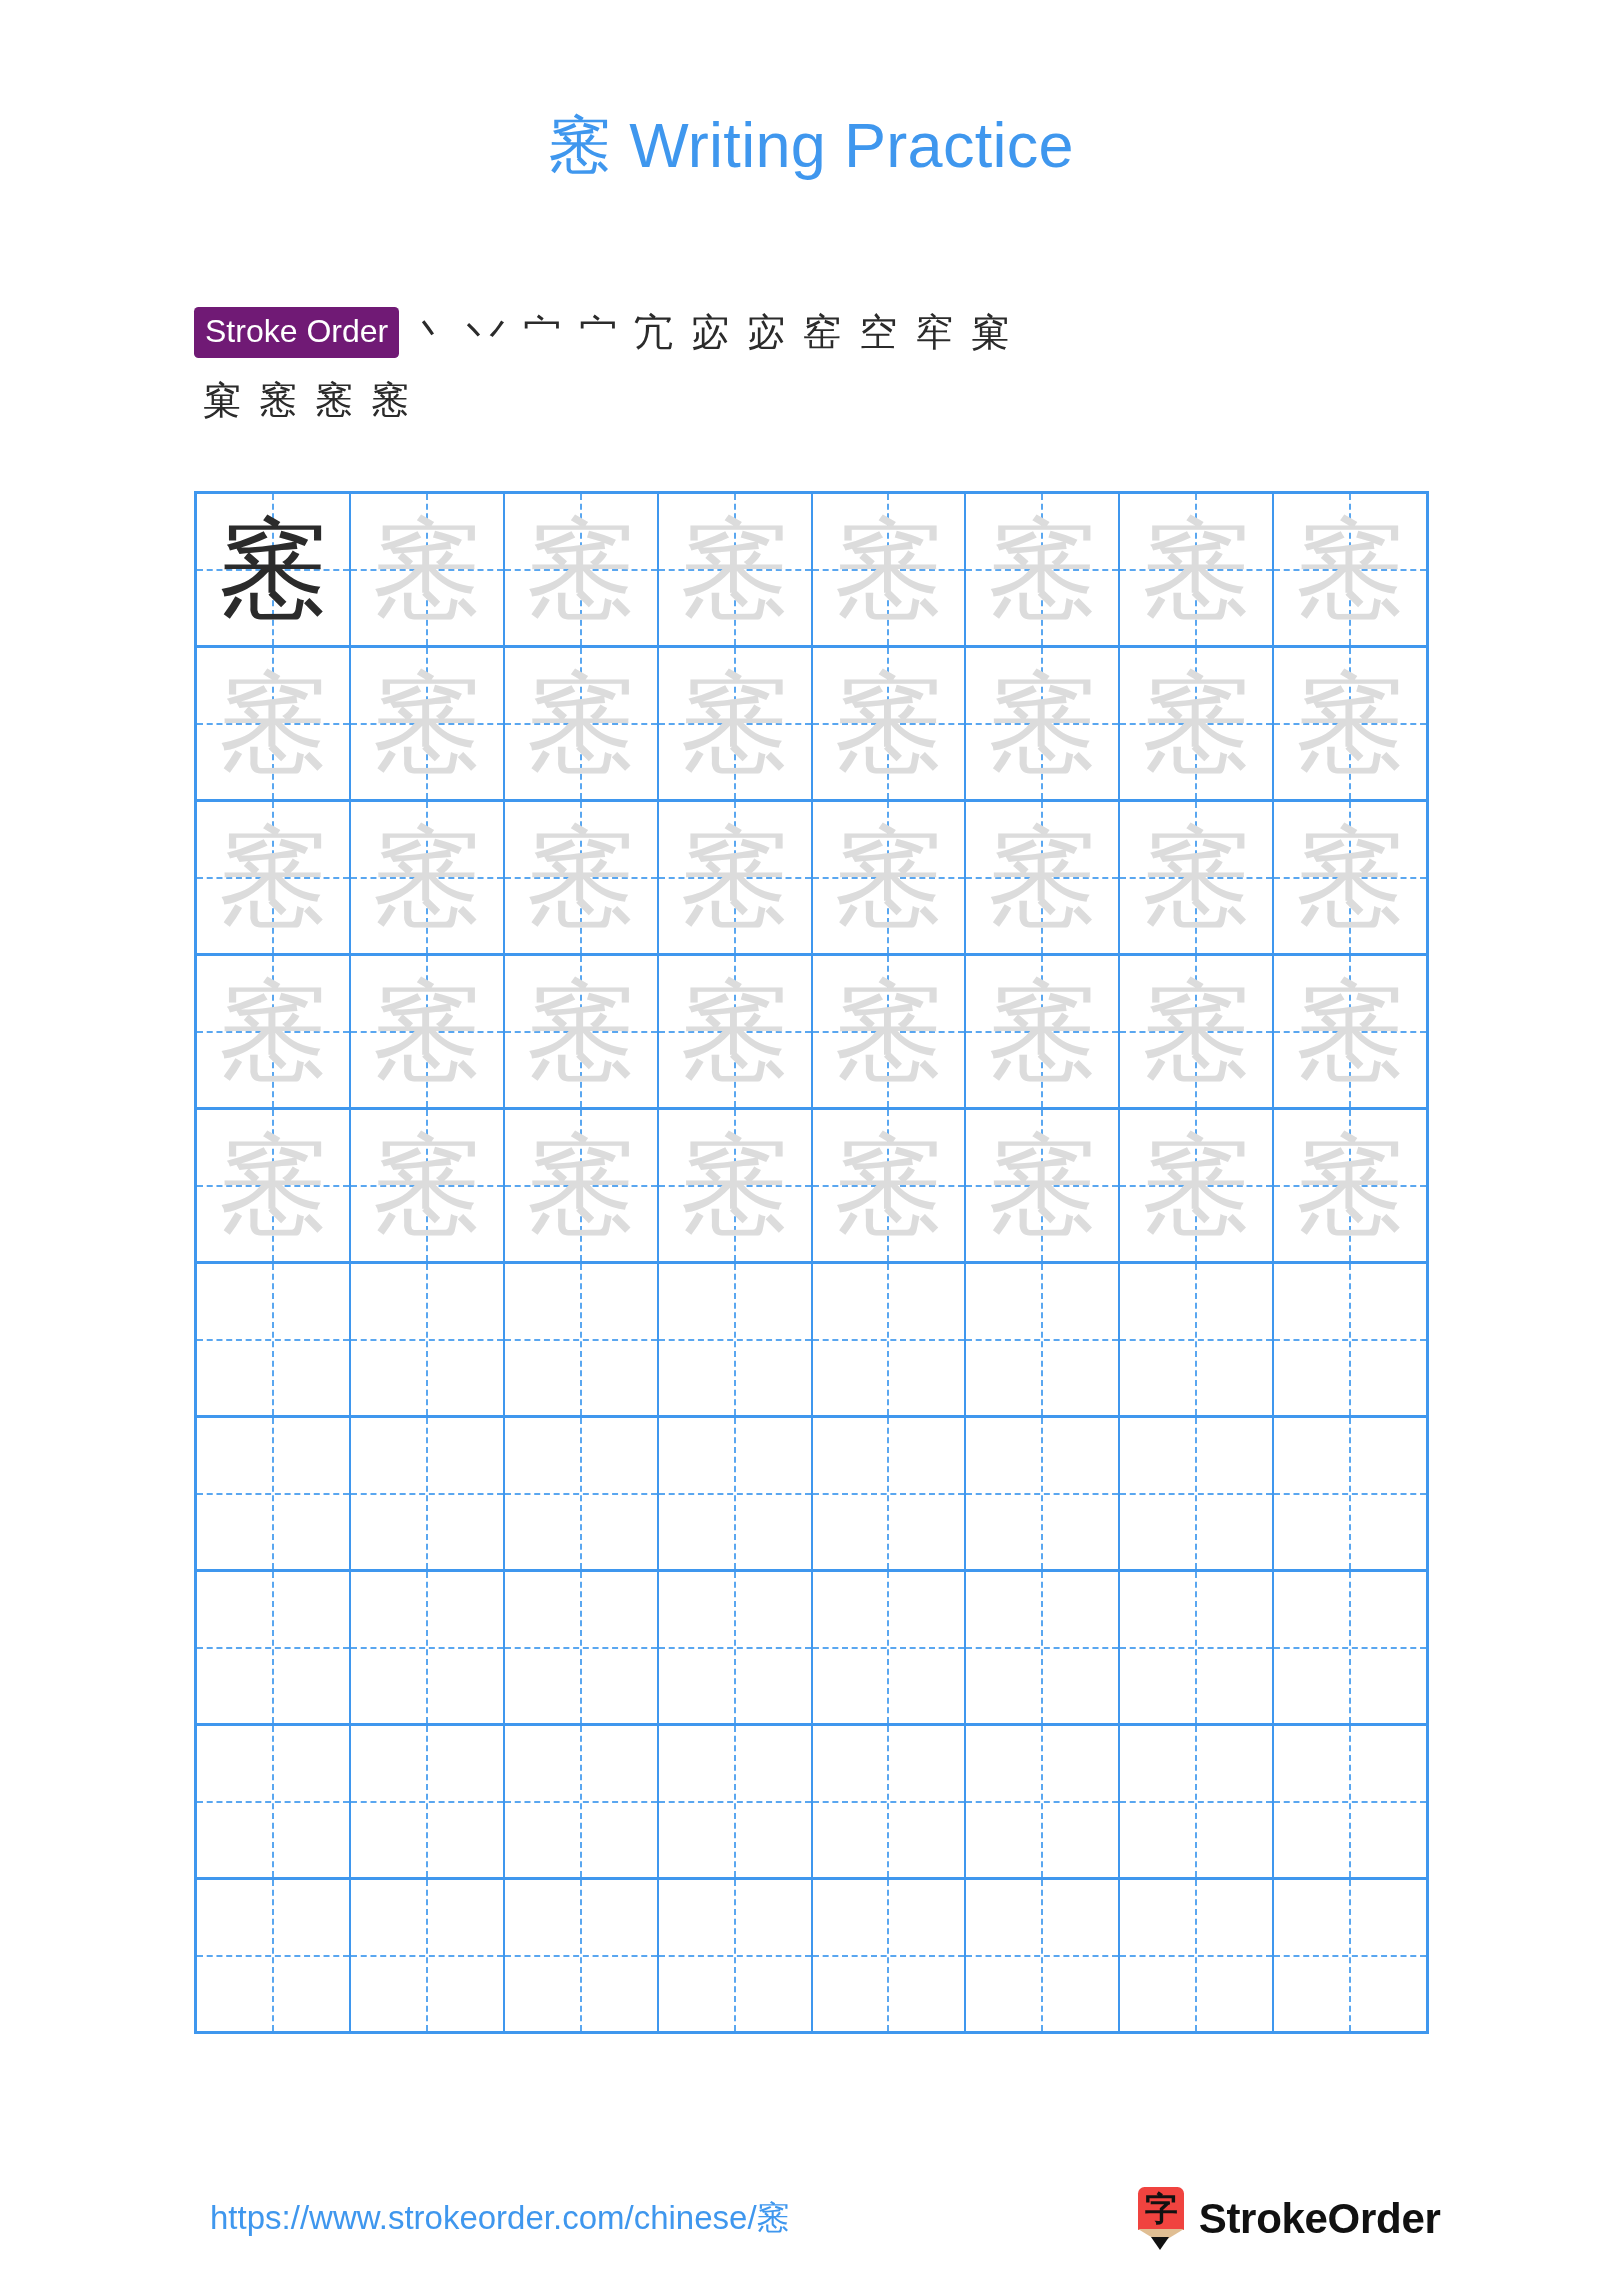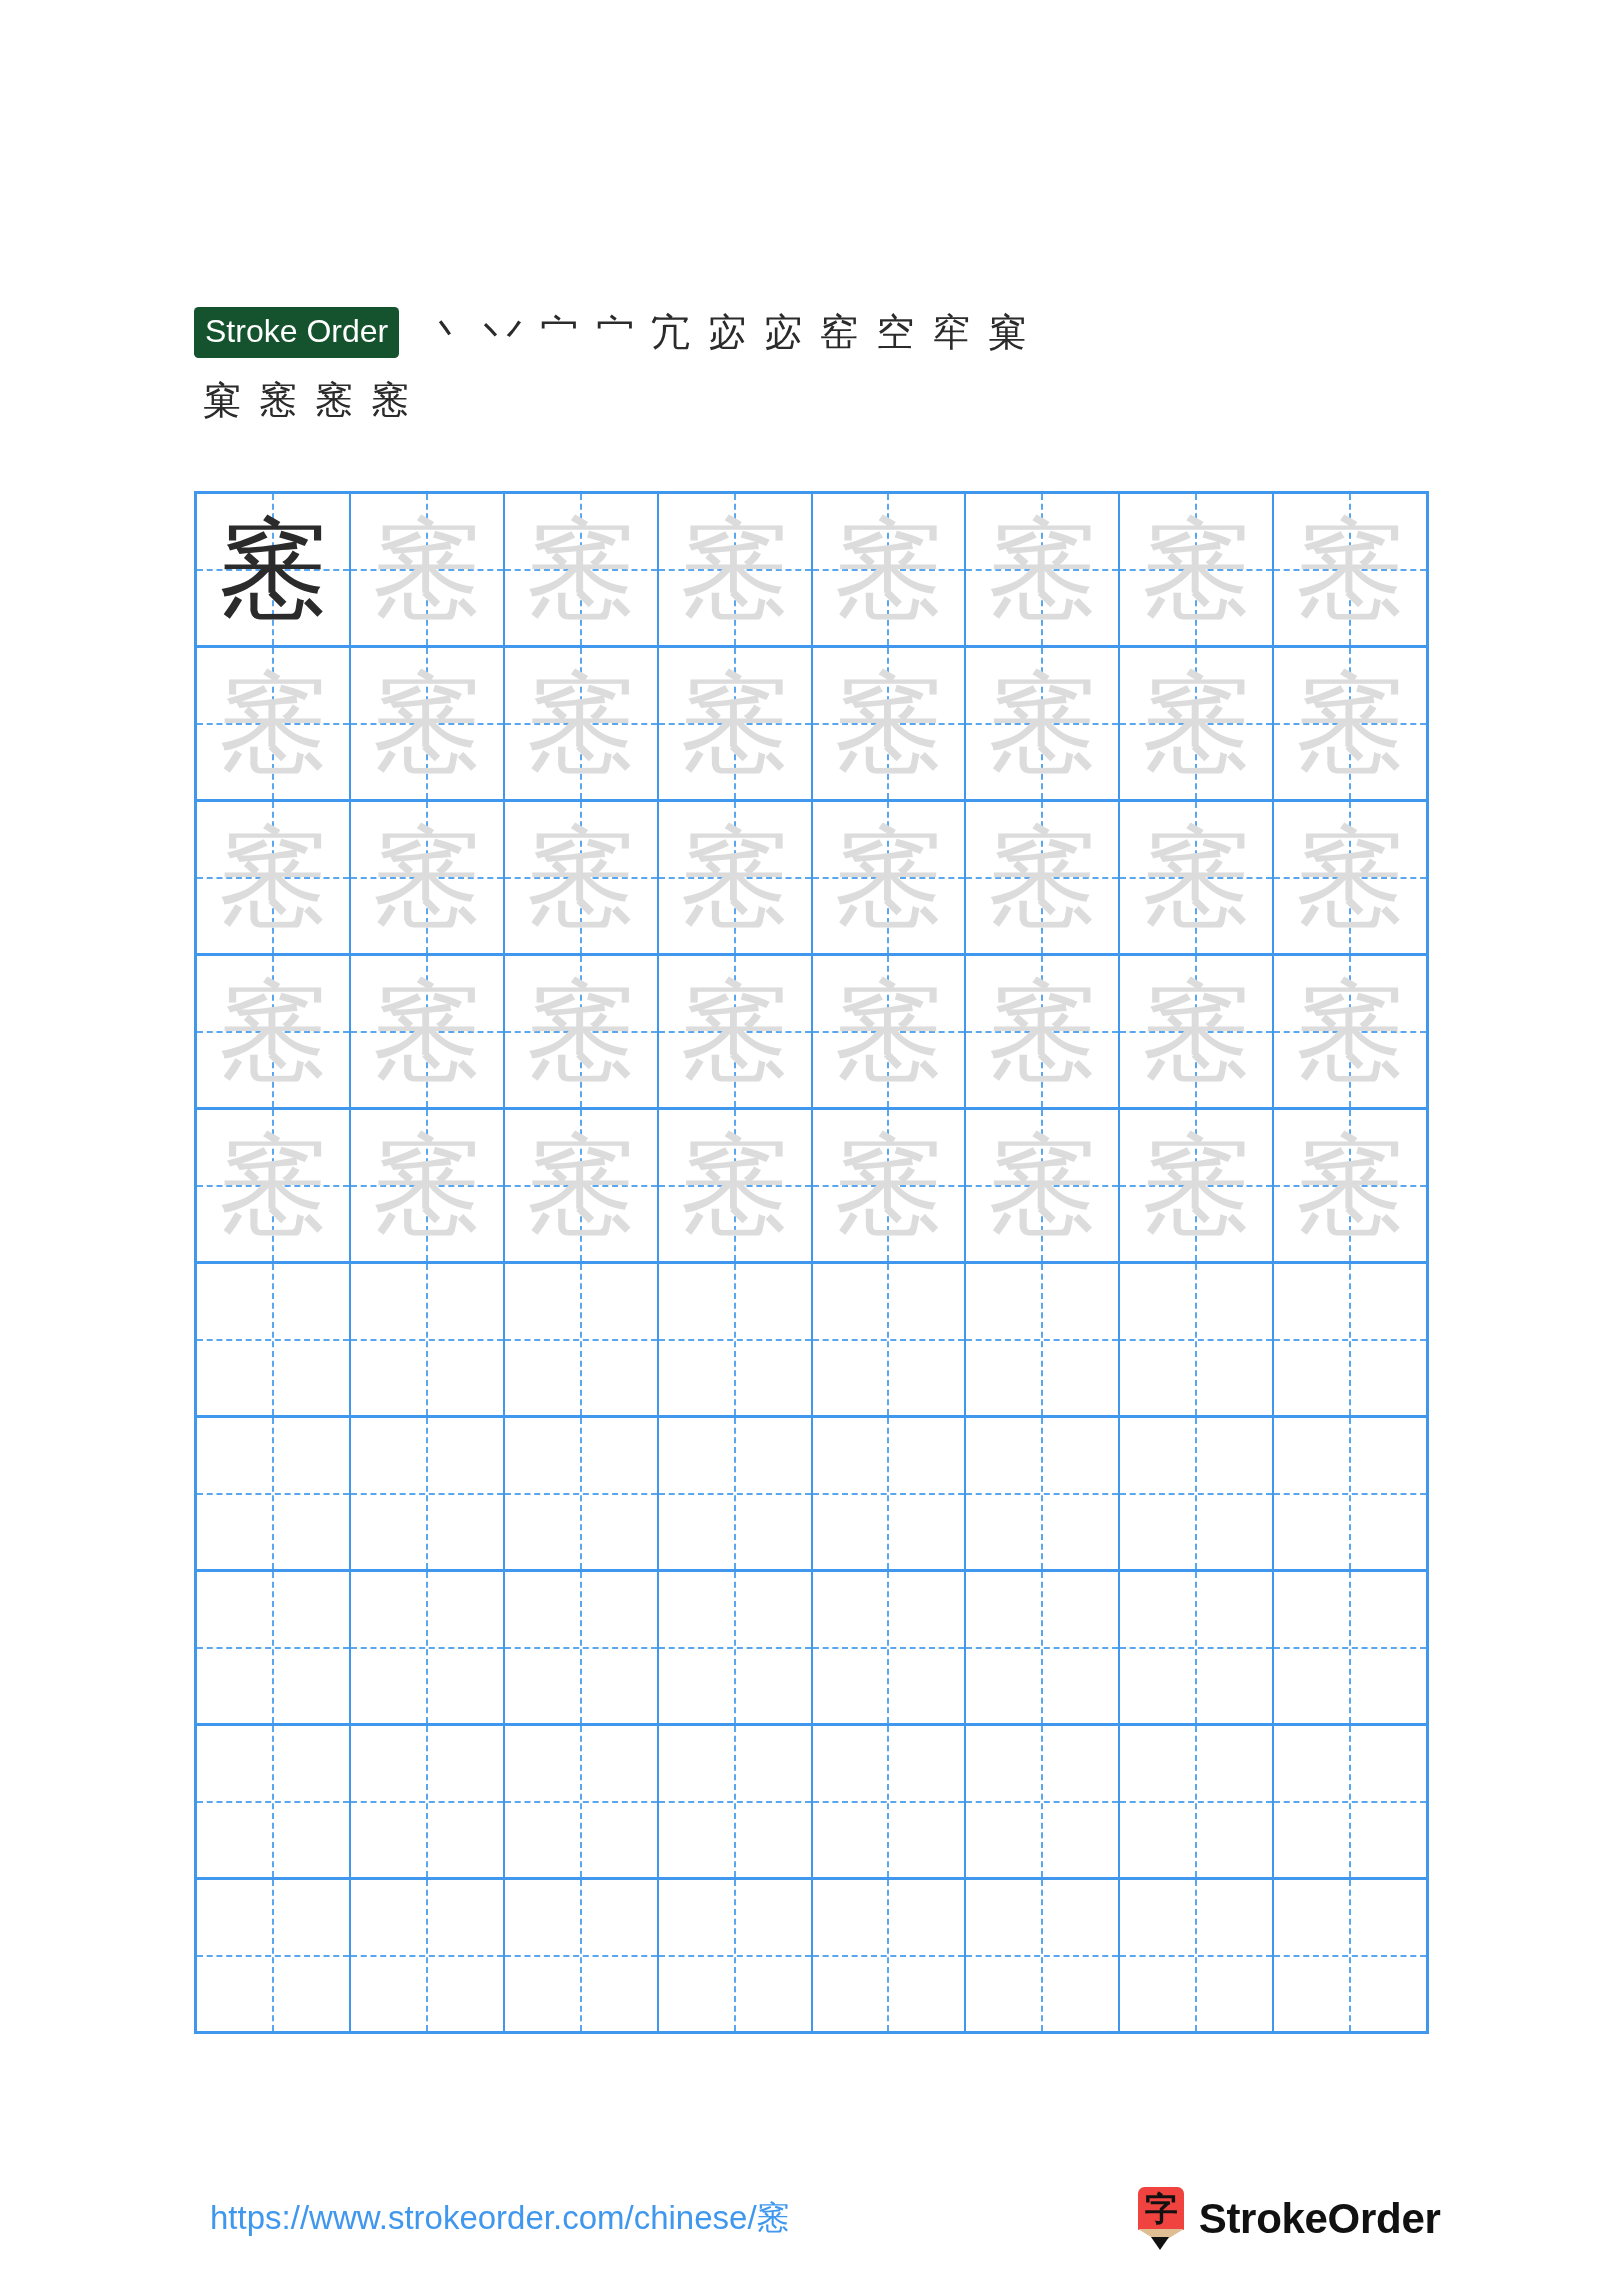--- a/index.html
+++ b/index.html
@@ -51,29 +51,29 @@
   .stroke-line {
     display: flex;
     align-items: center;
     min-height: 60px;
   }
   .stroke-line.second {
     margin-top: 7.9px;
   }
 
   .so-badge {
-    background: #14532d;
+    background: #701a75;
     color: #ffffff;
     font-size: 32px;
     font-weight: 400;
     line-height: 1;
     padding: 8.5px 11px 10.5px 11px;
     border-radius: 4.6px;
     white-space: nowrap;
-    margin-right: 20px;
+    margin-right: 3px;
     flex: 0 0 auto;
   }
 
   .stroke-seq {
     display: flex;
     align-items: flex-end;
     flex: 1 1 auto;
   }
   .stroke-glyph {
     width: 56px;
@@ -244,20 +244,24 @@
     line-height: 1;
     white-space: nowrap;
     text-align: center;
   }
 </style>
 </head>
 <body>
 
 <div class="page">
 
+  <div class="title">
+    <span class="hz">窸</span>
+    <span>Writing Practice</span>
+  </div>
 
   <div class="stroke-block">
 
     <div class="stroke-line">
       <div class="so-badge">Stroke Order</div>
       <div class="stroke-seq" id="seq-row1">
           <div class="stroke-glyph"><span class="partial">丶</span></div>
           <div class="stroke-glyph"><span class="partial">丷</span></div>
           <div class="stroke-glyph"><span class="partial">宀</span></div>
           <div class="stroke-glyph"><span class="partial">宀</span></div>

